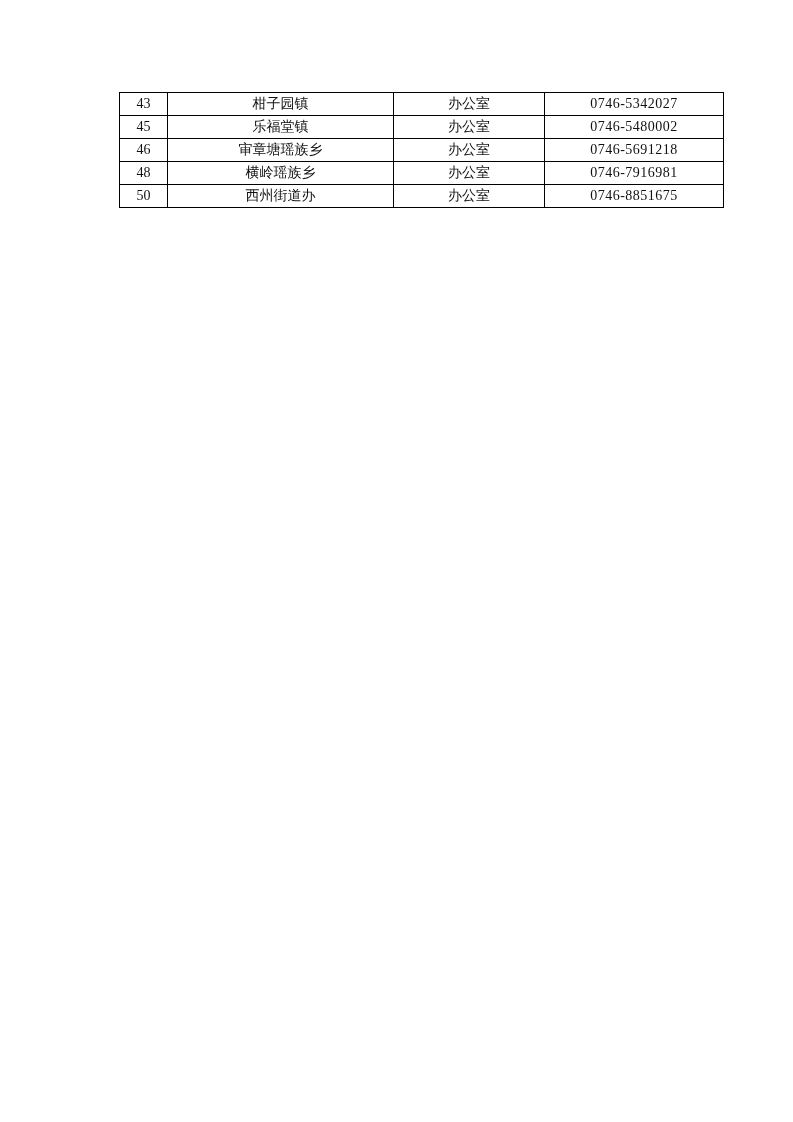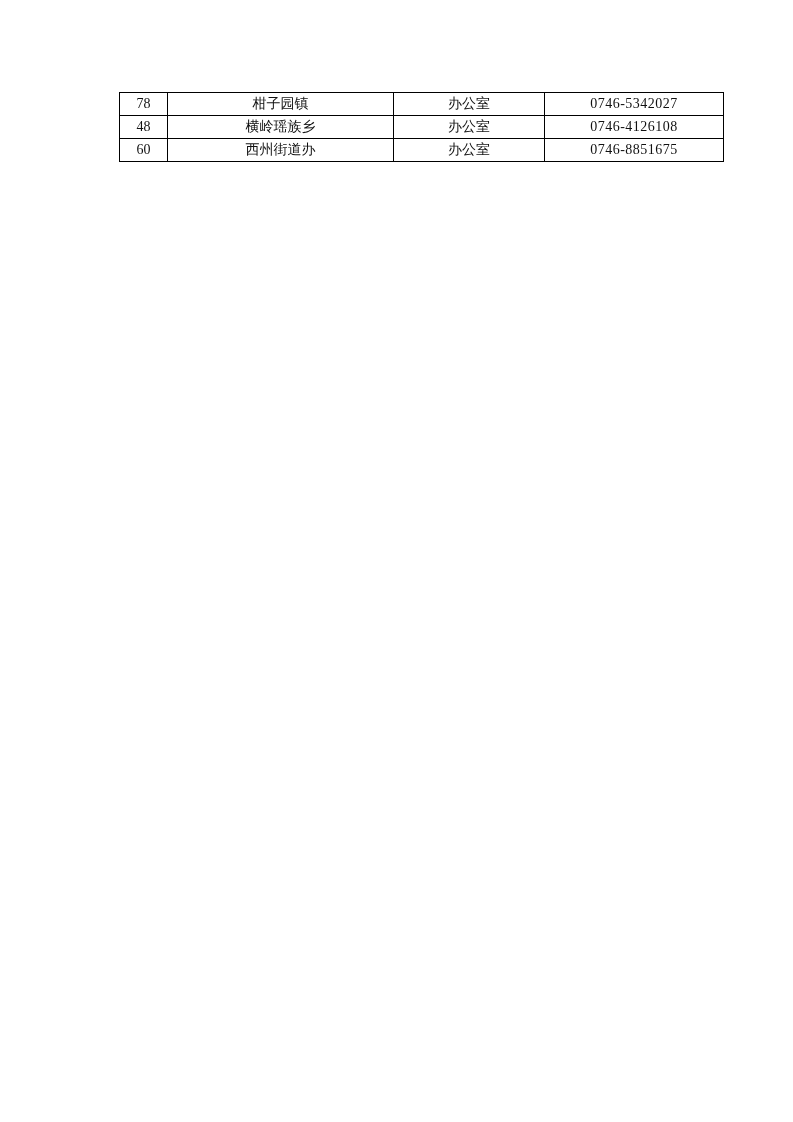--- a/index.html
+++ b/index.html
@@ -52,39 +52,51 @@
 <div class="page">
   <table class="contact-table">
     <colgroup>
       <col class="col-num">
       <col class="col-name">
       <col class="col-dept">
       <col class="col-phone">
     </colgroup>
     <tbody id="table-body">
   <tr>
-    <td class="c-num">78</td>
+    <td class="c-num">43</td>
     <td class="c-name">柑子园镇</td>
     <td class="c-dept">办公室</td>
     <td class="c-phone">0746-5342027</td>
   </tr>
 
 
+  <tr>
+    <td class="c-num">45</td>
+    <td class="c-name">乐福堂镇</td>
+    <td class="c-dept">办公室</td>
+    <td class="c-phone">0746-5480002</td>
+  </tr>
 
+  <tr>
+    <td class="c-num">46</td>
+    <td class="c-name">审章塘瑶族乡</td>
+    <td class="c-dept">办公室</td>
+    <td class="c-phone">0746-5691218</td>
+  </tr>
 
 
   <tr>
     <td class="c-num">48</td>
     <td class="c-name">横岭瑶族乡</td>
     <td class="c-dept">办公室</td>
-    <td class="c-phone">0746-4126108</td>
+    <td class="c-phone">0746-7916981</td>
   </tr>
 
 
   <tr>
-    <td class="c-num">60</td>
+    <td class="c-num">50</td>
     <td class="c-name">西州街道办</td>
     <td class="c-dept">办公室</td>
     <td class="c-phone">0746-8851675</td>
   </tr>
 </tbody>
   </table>
 </div>
 
 </body></html>

